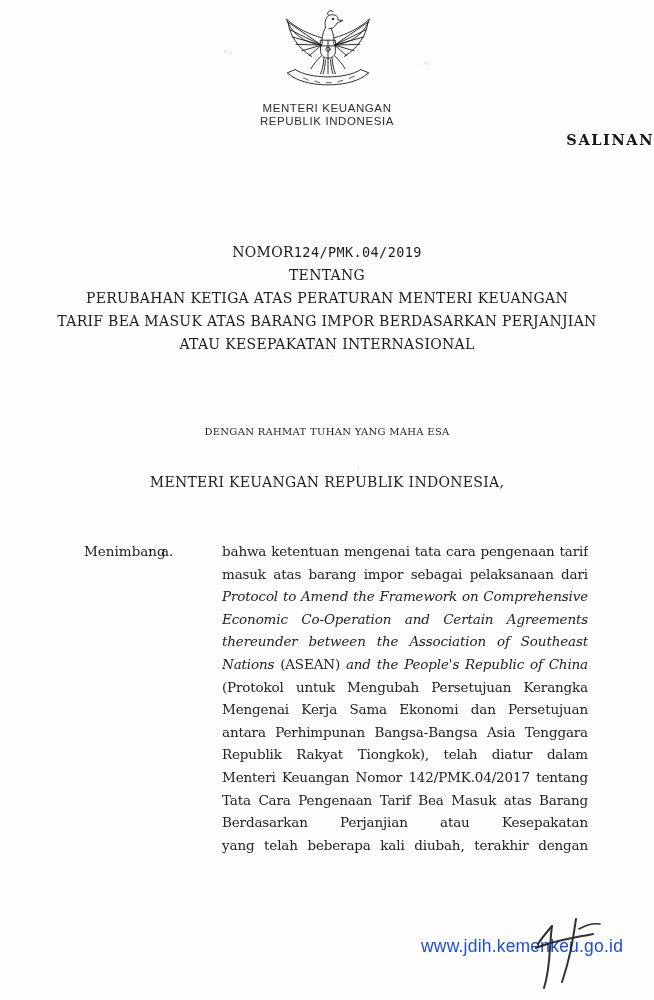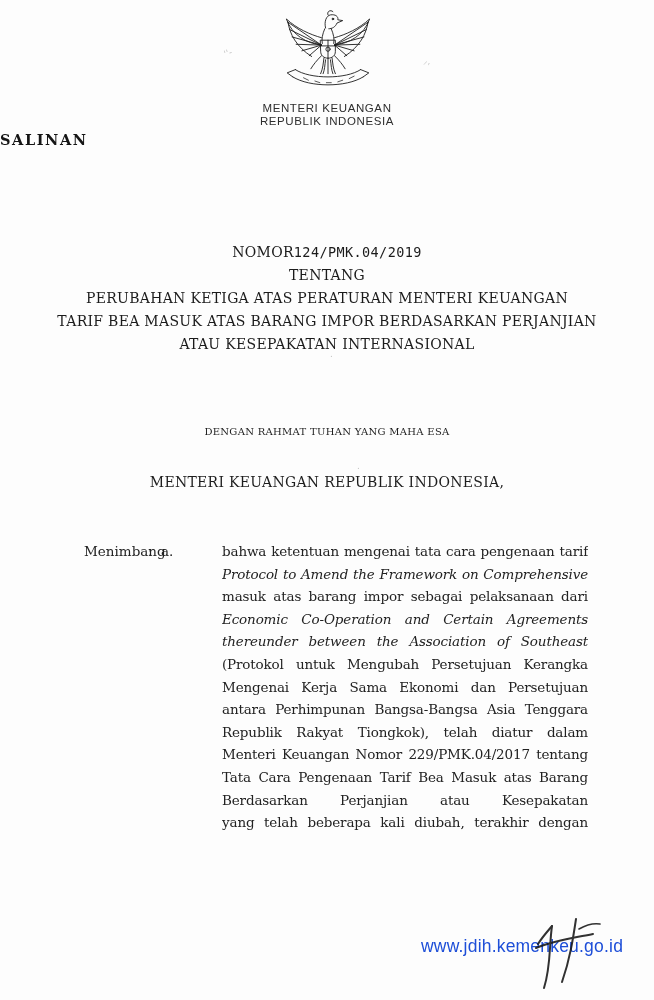--- a/index.html
+++ b/index.html
@@ -9,21 +9,21 @@
     font-family:"DejaVu Serif","Liberation Serif",serif;
   }
   
   .emblem{position:absolute;left:279px;top:8px;width:98px;height:84px;}
   .ministry{
     position:absolute;top:102px;left:0;width:654px;text-align:center;
     font-family:"Liberation Sans",sans-serif;font-size:11.5px;line-height:13px;
     color:#2e2e2e;letter-spacing:.6px;
   }
   .salinan{
-    position:absolute;top:131px;left:0;width:654px;text-align:left;
+    position:absolute;top:131px;left:0;width:654px;text-align:right;
     font-weight:bold;font-size:14.5px;letter-spacing:1.6px;color:#151515;
   }
   
   .title-block{
     position:absolute;top:241px;left:0;width:654px;text-align:center;
     font-size:14px;line-height:23px;letter-spacing:.3px;color:#1b1b1b;
   }
   .nomor-value{
     font-family:"DejaVu Sans Mono","Liberation Mono",monospace;
     font-size:13.5px;letter-spacing:.4px;
@@ -134,29 +134,30 @@
 
   <div class="invocation">DENGAN RAHMAT TUHAN YANG MAHA ESA</div>
   <div class="issuer">MENTERI KEUANGAN REPUBLIK INDONESIA,</div>
 
   <div class="consider">
     <div class="label">Menimbang</div>
     <div class="colon">:</div>
     <div class="marker">a.</div>
     <div class="clause-text">
         <div class="clause-line"><span>bahwa ketentuan mengenai tata cara pengenaan tarif bea</span></div>
+        <div class="clause-line"><span>masuk atas barang impor sebagai pelaksanaan dari</span></div>
         <div class="clause-line"><span class="it">Protocol to Amend the Framework on Comprehensive</span></div>
-        <div class="clause-line"><span>masuk atas barang impor sebagai pelaksanaan dari</span></div>
         <div class="clause-line"><span class="it">Economic Co-Operation and Certain Agreements</span></div>
         <div class="clause-line"><span class="it">thereunder between the Association of Southeast Asian</span></div>
+        <div class="clause-line"><span class="it">Nations </span><span>(ASEAN) </span><span class="it">and the People's Republic of China</span></div>
         <div class="clause-line"><span>(Protokol untuk Mengubah Persetujuan Kerangka Kerja</span></div>
         <div class="clause-line"><span>Mengenai Kerja Sama Ekonomi dan Persetujuan Tertentu</span></div>
         <div class="clause-line"><span>antara Perhimpunan Bangsa-Bangsa Asia Tenggara dan</span></div>
         <div class="clause-line"><span>Republik Rakyat Tiongkok), telah diatur dalam Peraturan</span></div>
-        <div class="clause-line"><span>Menteri Keuangan Nomor 229/PMK.04/2017 tentang</span></div>
+        <div class="clause-line"><span>Menteri Keuangan Nomor 142/PMK.04/2017 tentang</span></div>
         <div class="clause-line"><span>Tata Cara Pengenaan Tarif Bea Masuk atas Barang Impor</span></div>
         <div class="clause-line"><span>Berdasarkan Perjanjian atau Kesepakatan Internasional</span></div>
         <div class="clause-line"><span>yang telah beberapa kali diubah, terakhir dengan</span></div>
       </div>
   </div>
 
   <a class="footer-url" style="color: #1d4ed8;">www.jdih.kemenkeu.go.id</a>
 
   <svg class="paraph" viewBox="0 0 78 88" aria-hidden="true">
     <g fill="none" stroke="#161616" stroke-width="2" stroke-linecap="round" opacity=".88">

